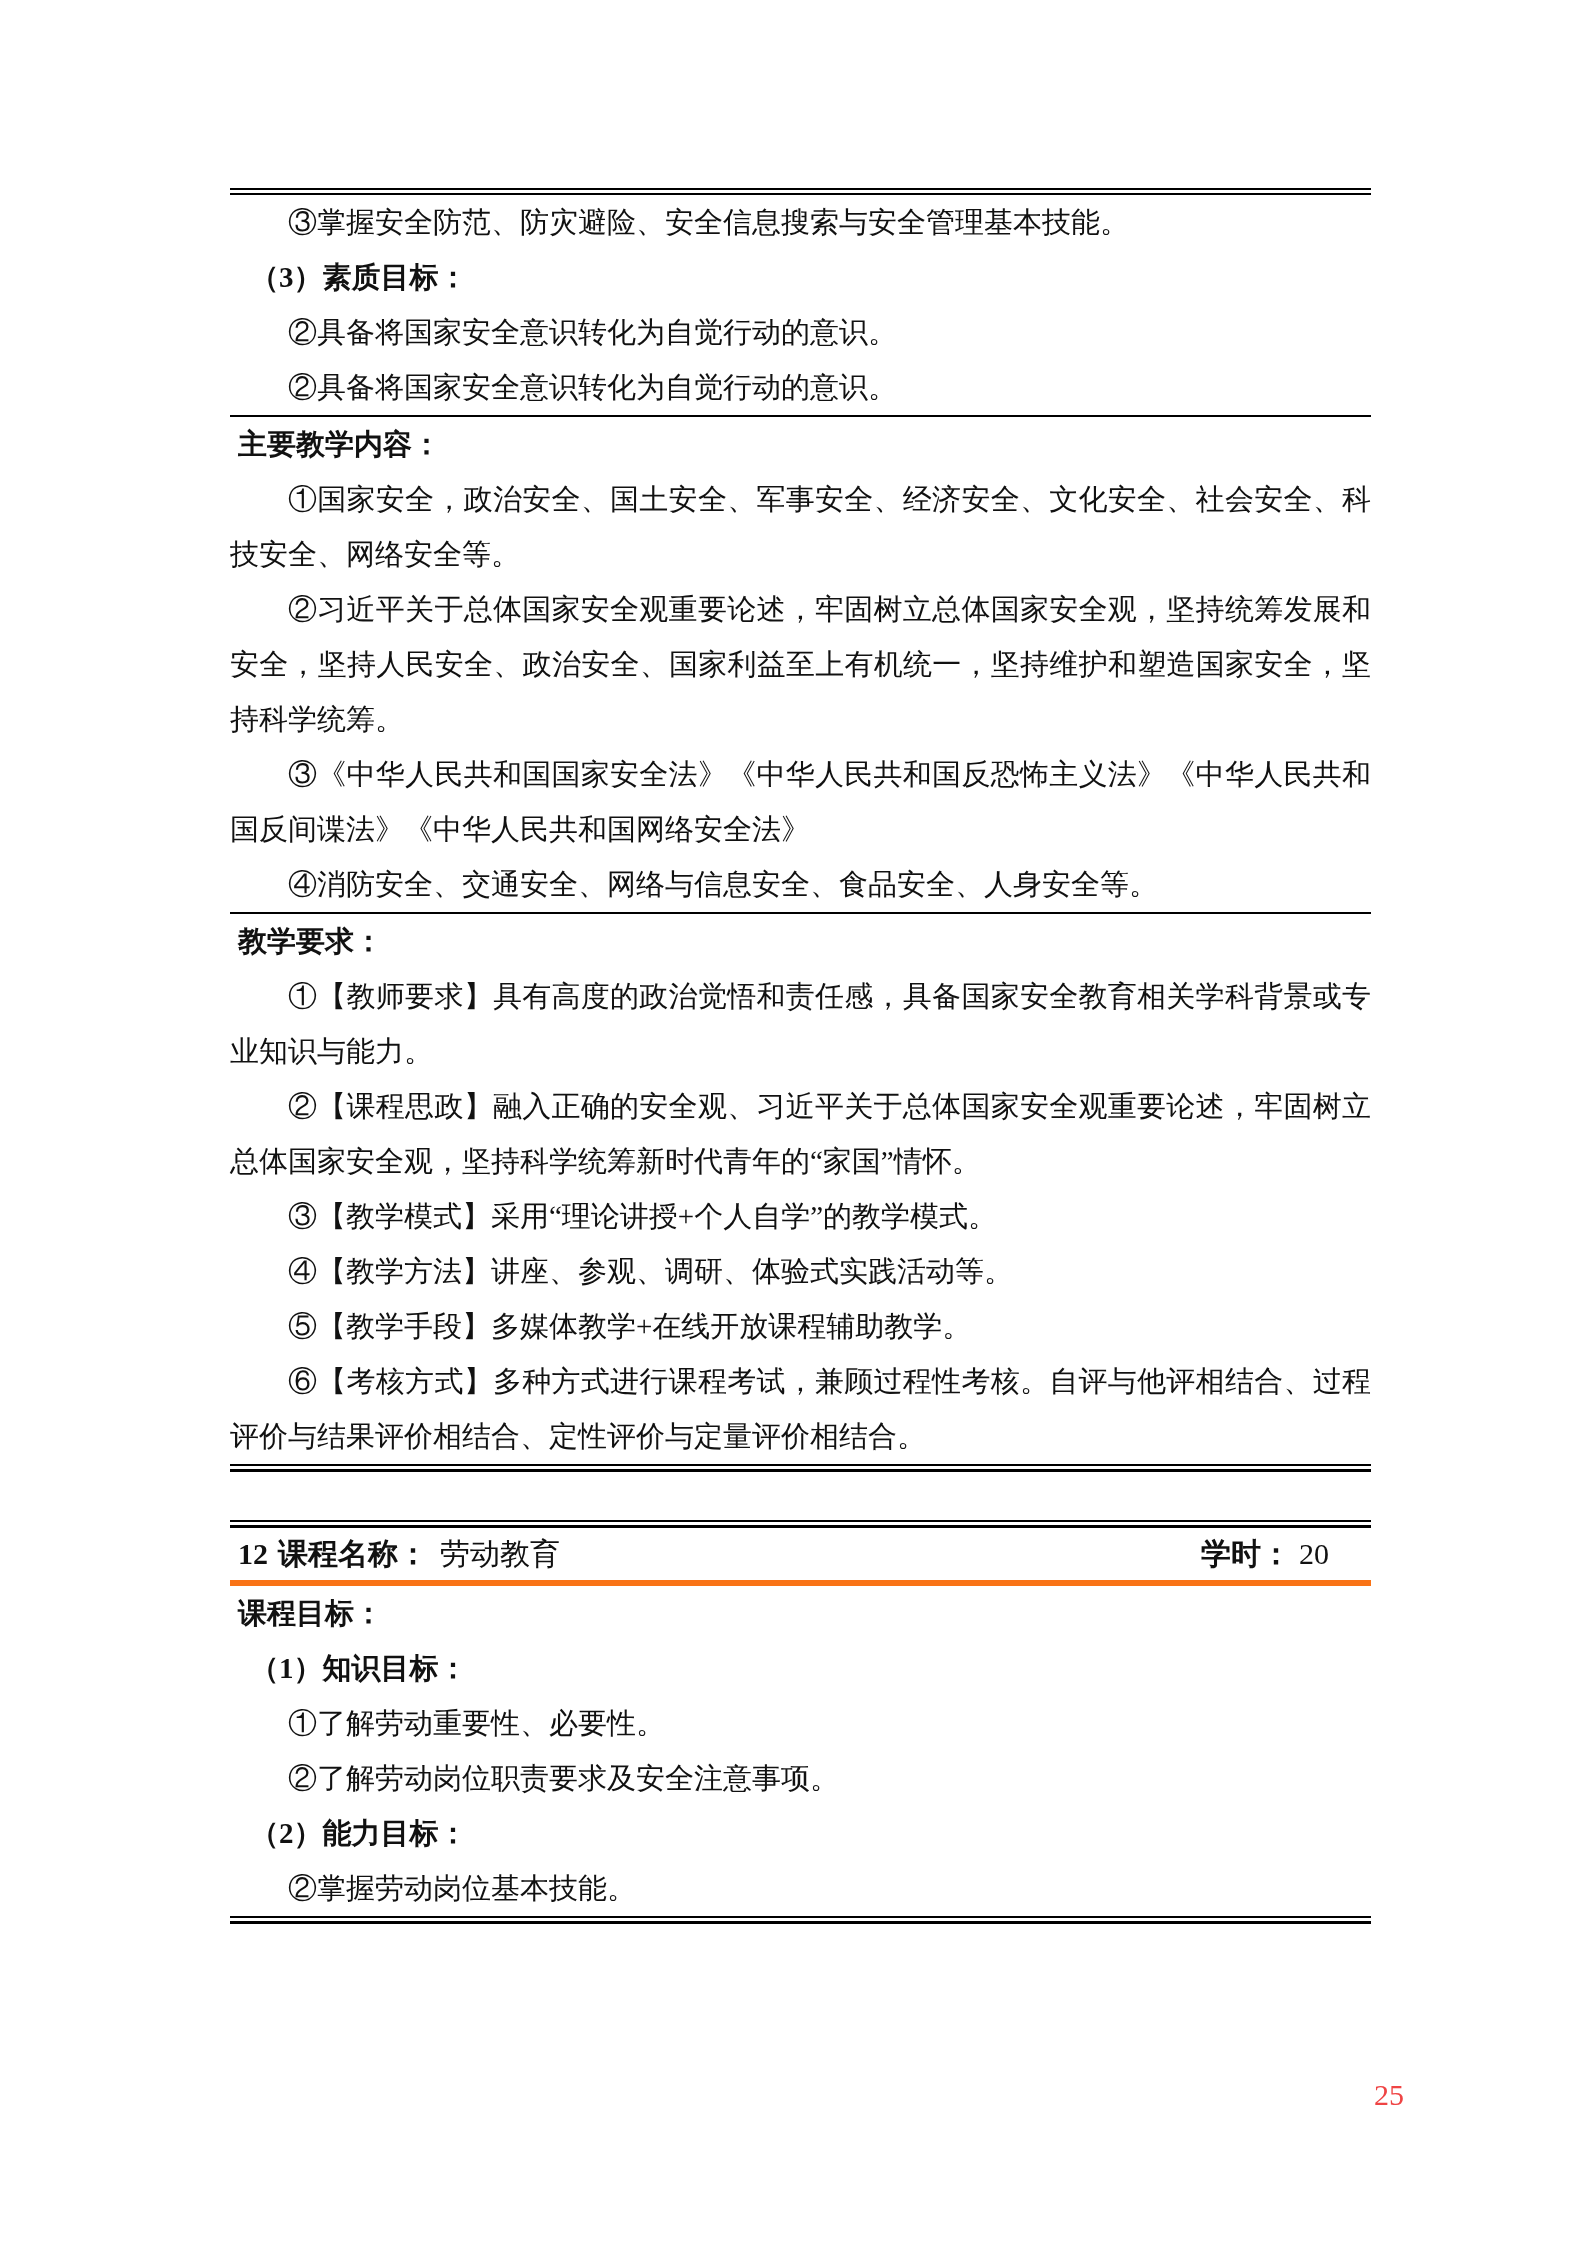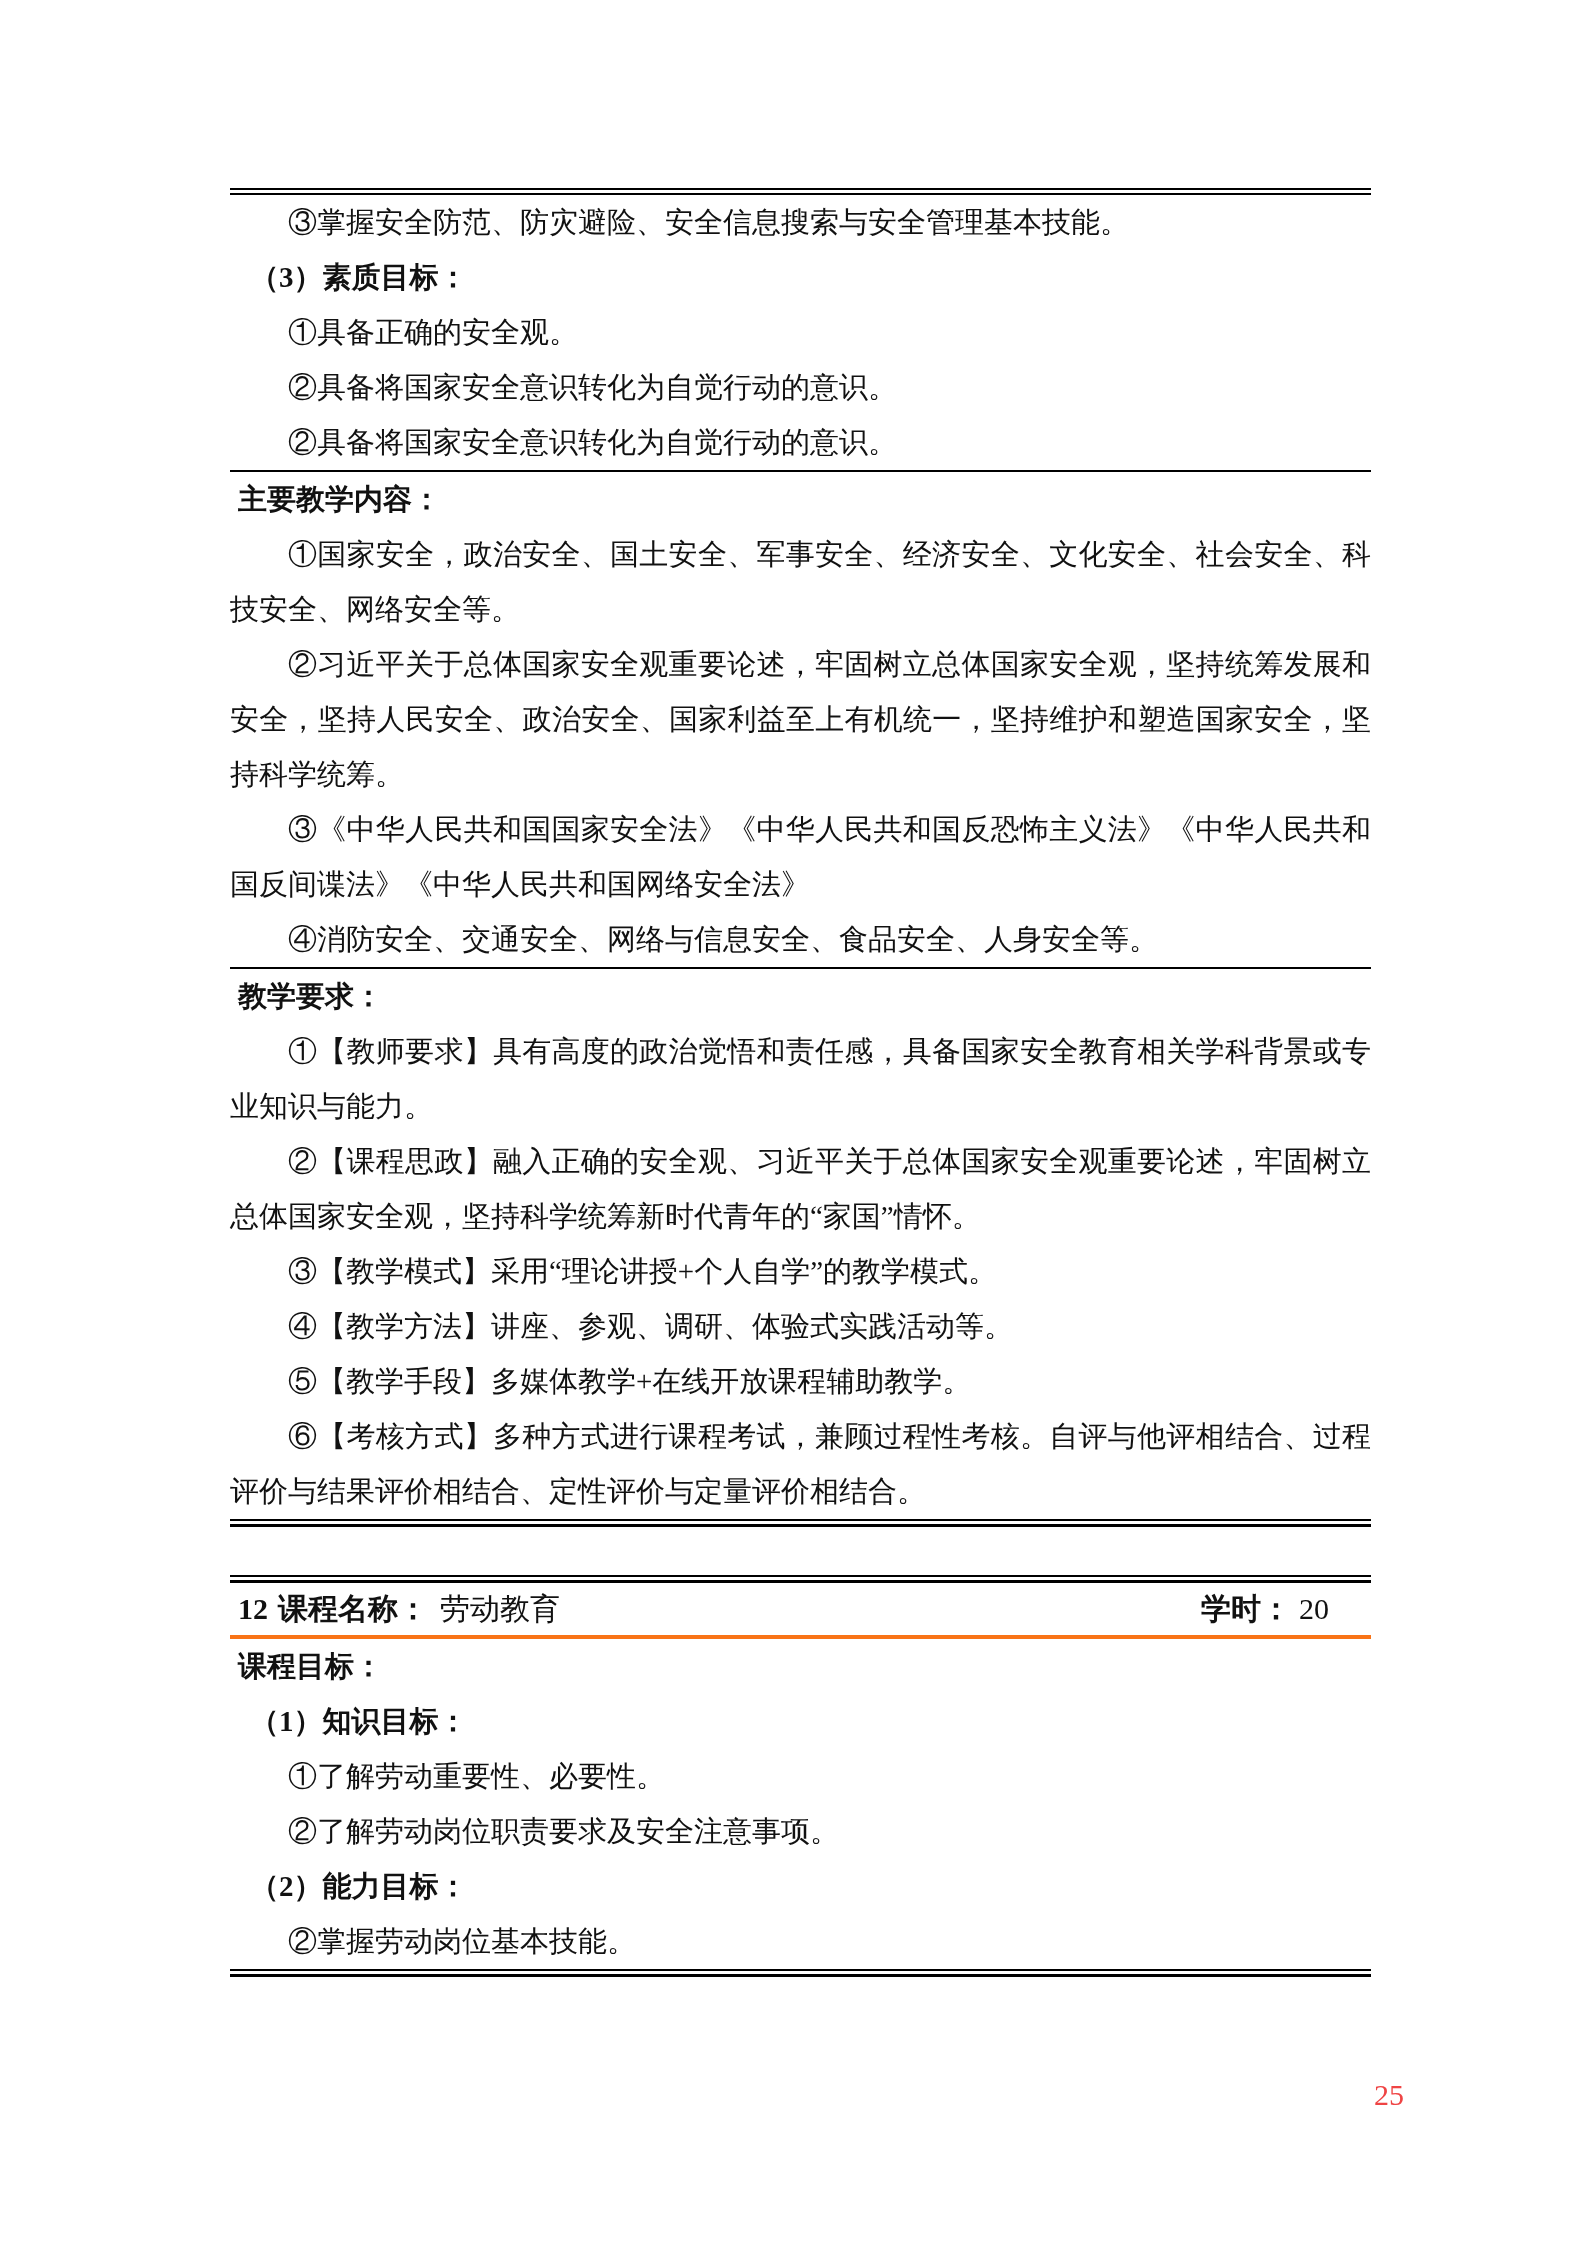--- a/index.html
+++ b/index.html
@@ -56,21 +56,21 @@
   p.heading-paren {
     font-weight: bold;
     text-indent: 20px;
   }
 
   .course-header {
     position: relative;
     height: 52px;
     line-height: 52px;
     font-size: 30px;
-    border-bottom: 4px solid #f97316;
+    border-bottom: 6px solid #f97316;
     white-space: nowrap;
   }
   .course-header .bold { font-weight: bold; }
   .course-header .num { padding-left: 8px; padding-right: 10px; }
   .course-header .course-name { padding-left: 12px; }
   .hours-block {
     position: absolute;
     left: 971px;
     top: 0;
   }
@@ -90,21 +90,20 @@
 
 <div class="page">
   <div class="content">
 
     <div class="sp-top"></div>
 
     <div class="rule-double"></div>
 
     <p class="line indent">③掌握安全防范、防灾避险、安全信息搜索与安全管理基本技能。</p>
     <p class="line heading-paren">（3）素质目标：</p>
-    <p class="line indent">①具备正确的安全观。</p>
     <p class="line indent">②具备将国家安全意识转化为自觉行动的意识。</p>
     <p class="line indent">②具备将国家安全意识转化为自觉行动的意识。</p>
 
     <div class="rule-single"></div>
 
     <p class="line heading">主要教学内容：</p>
     <p class="line indent">①国家安全，政治安全、国土安全、军事安全、经济安全、文化安全、社会安全、科技安全、网络安全等。</p>
     <p class="line indent">②习近平关于总体国家安全观重要论述，牢固树立总体国家安全观，坚持统筹发展和安全，坚持人民安全、政治安全、国家利益至上有机统一，坚持维护和塑造国家安全，坚持科学统筹。</p>
     <p class="line indent">③《中华人民共和国国家安全法》《中华人民共和国反恐怖主义法》《中华人民共和国反间谍法》《中华人民共和国网络安全法》</p>
     <p class="line indent">④消防安全、交通安全、网络与信息安全、食品安全、人身安全等。</p>

